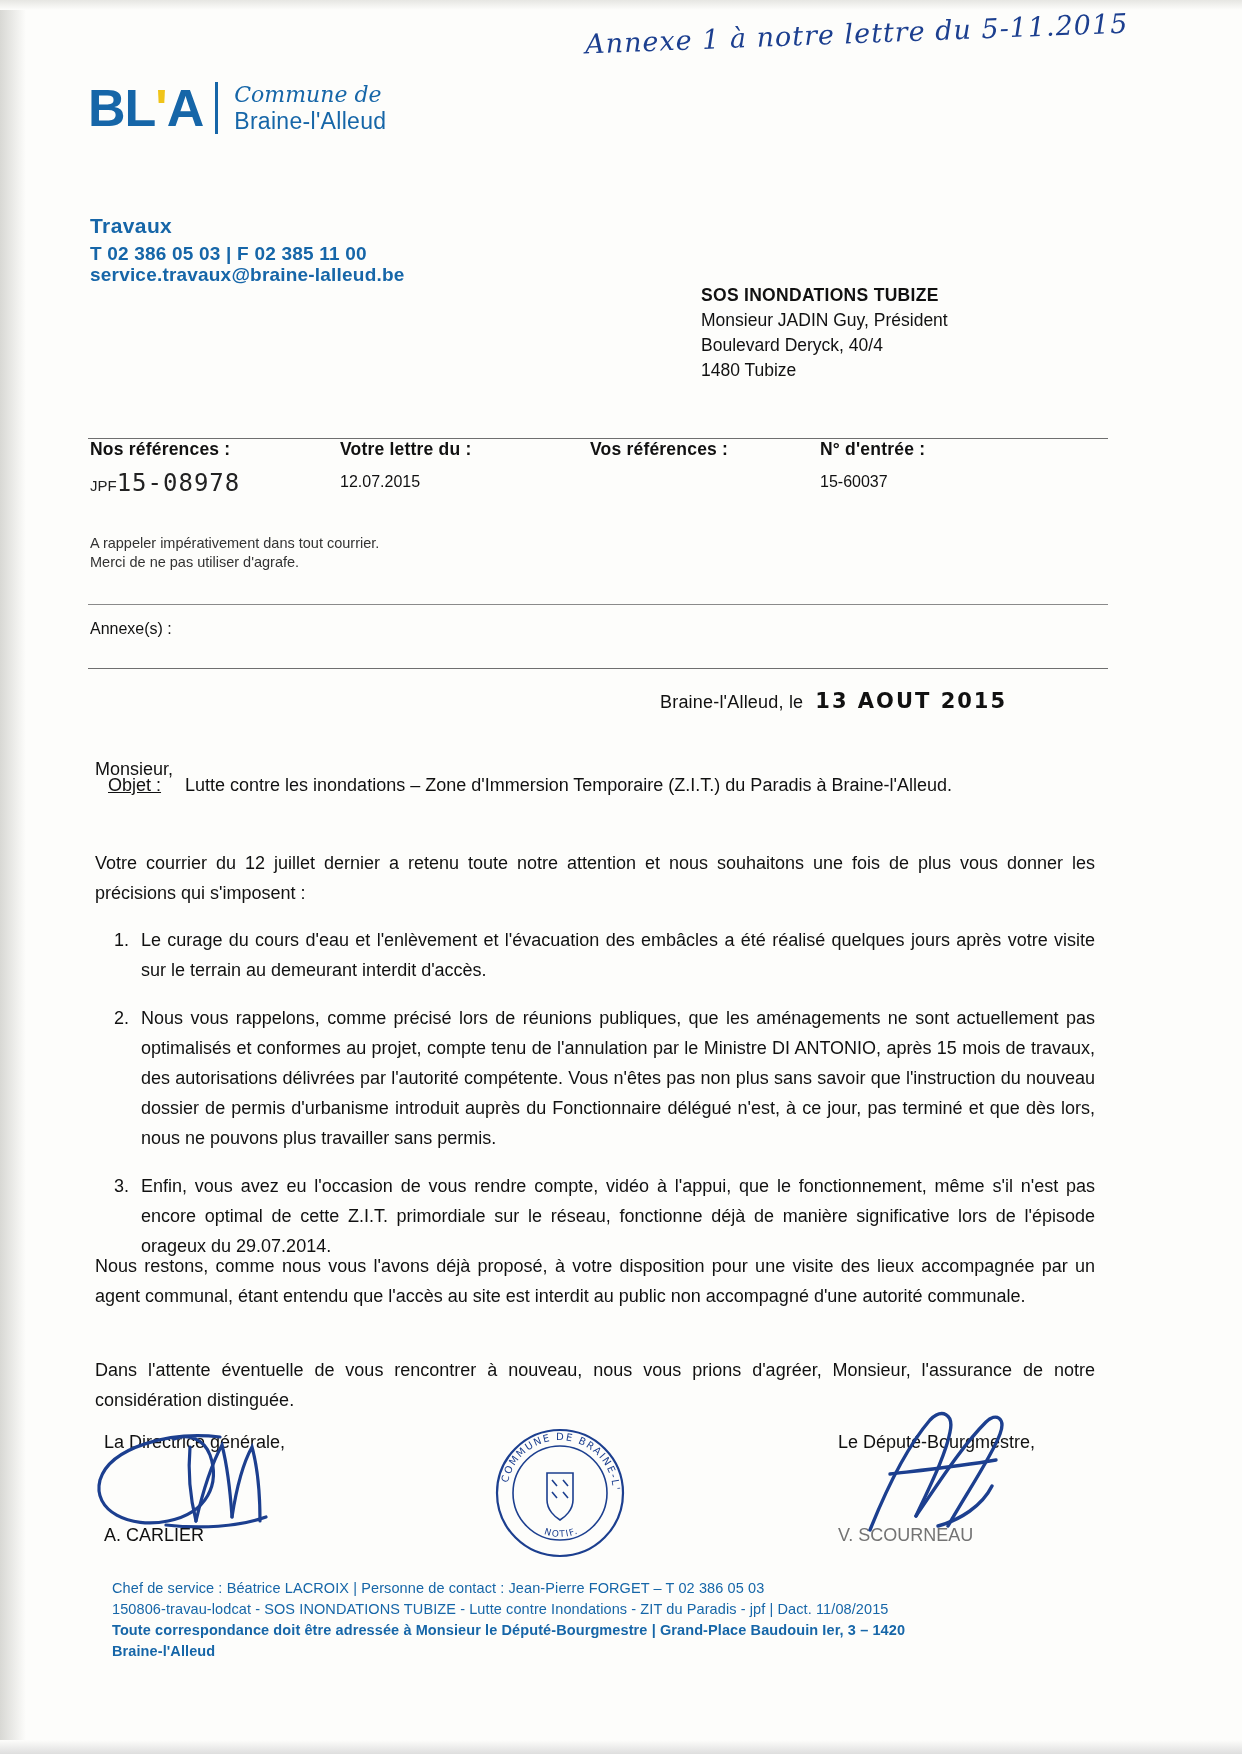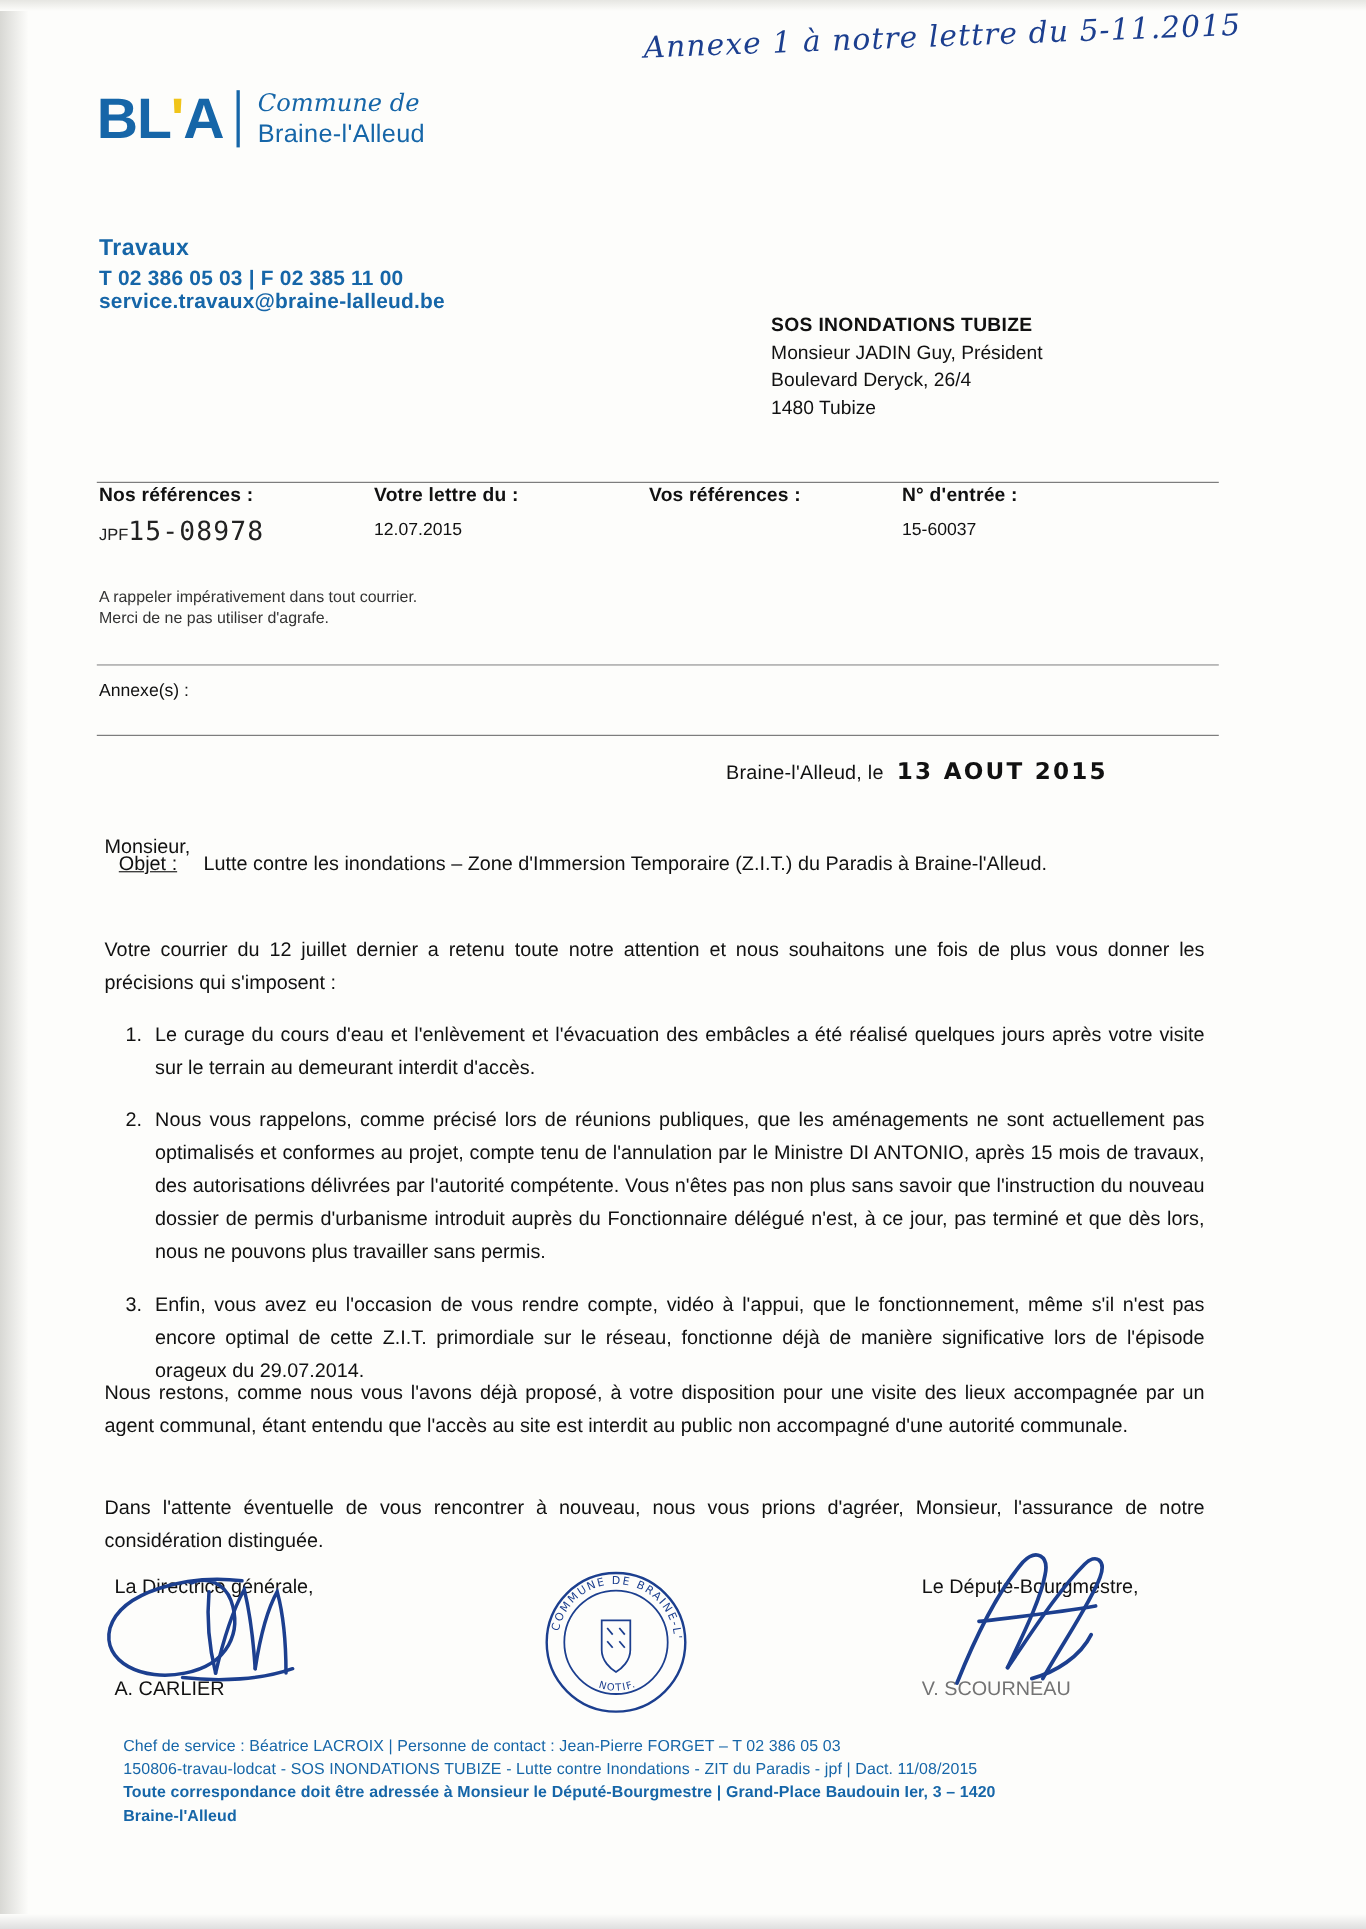--- a/index.html
+++ b/index.html
@@ -352,21 +352,21 @@
 
   <div class="service-block">
     <div class="service-title">Travaux</div>
     <div class="service-line">T  02 386 05 03  |  F 02 385 11 00</div>
     <div class="service-line">service.travaux@braine-lalleud.be</div>
   </div>
 
   <div class="recipient">
     <div class="r1">SOS INONDATIONS TUBIZE</div>
     <div>Monsieur JADIN Guy, Président</div>
-    <div>Boulevard Deryck, 26/4</div>
+    <div>Boulevard Deryck, 40/4</div>
     <div>1480 Tubize</div>
   </div>
 
   <div class="rule r-top"></div>
   <div class="rule r-mid"></div>
   <div class="rule r-bot"></div>
 
   <div class="refs">
     <div class="refs-head">
       <div class="c1">Nos références :</div>

